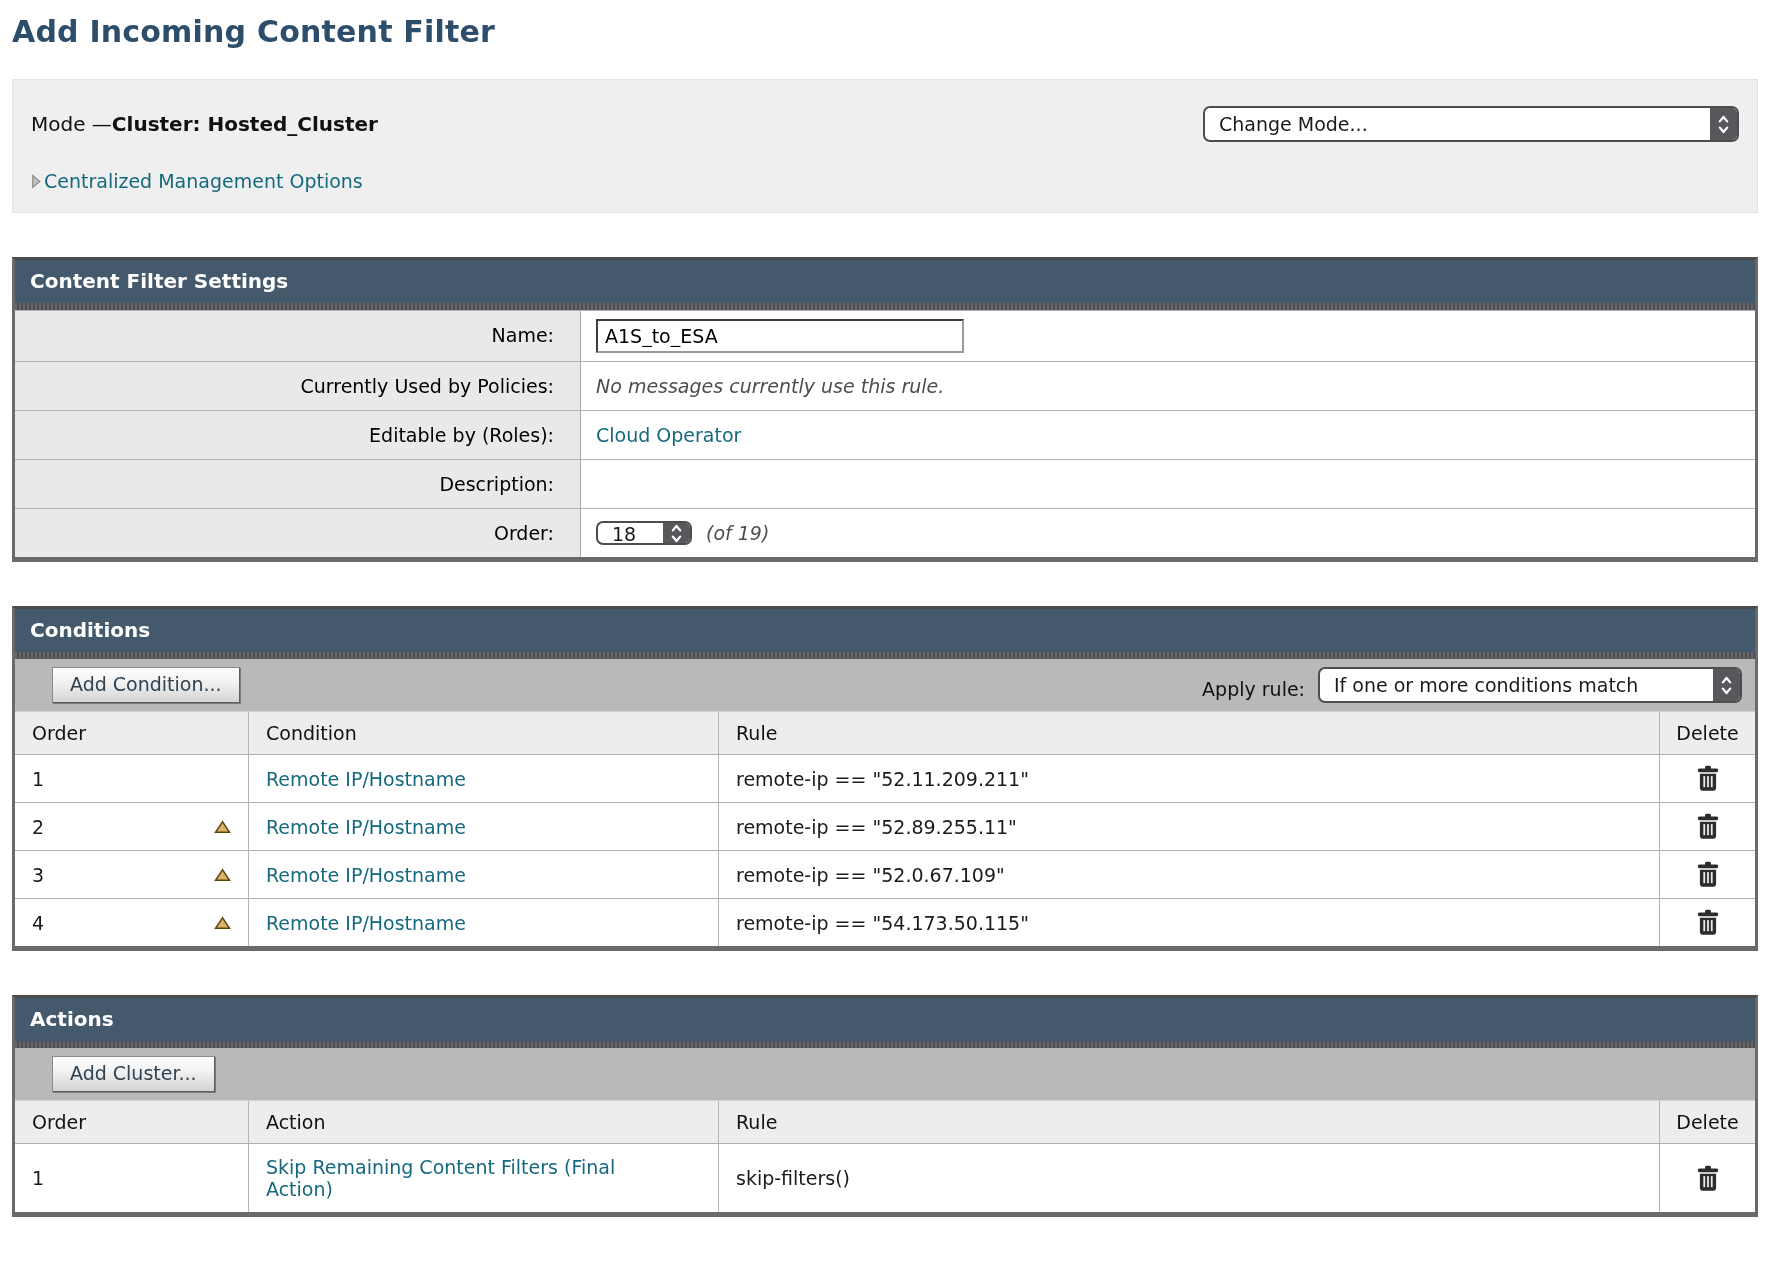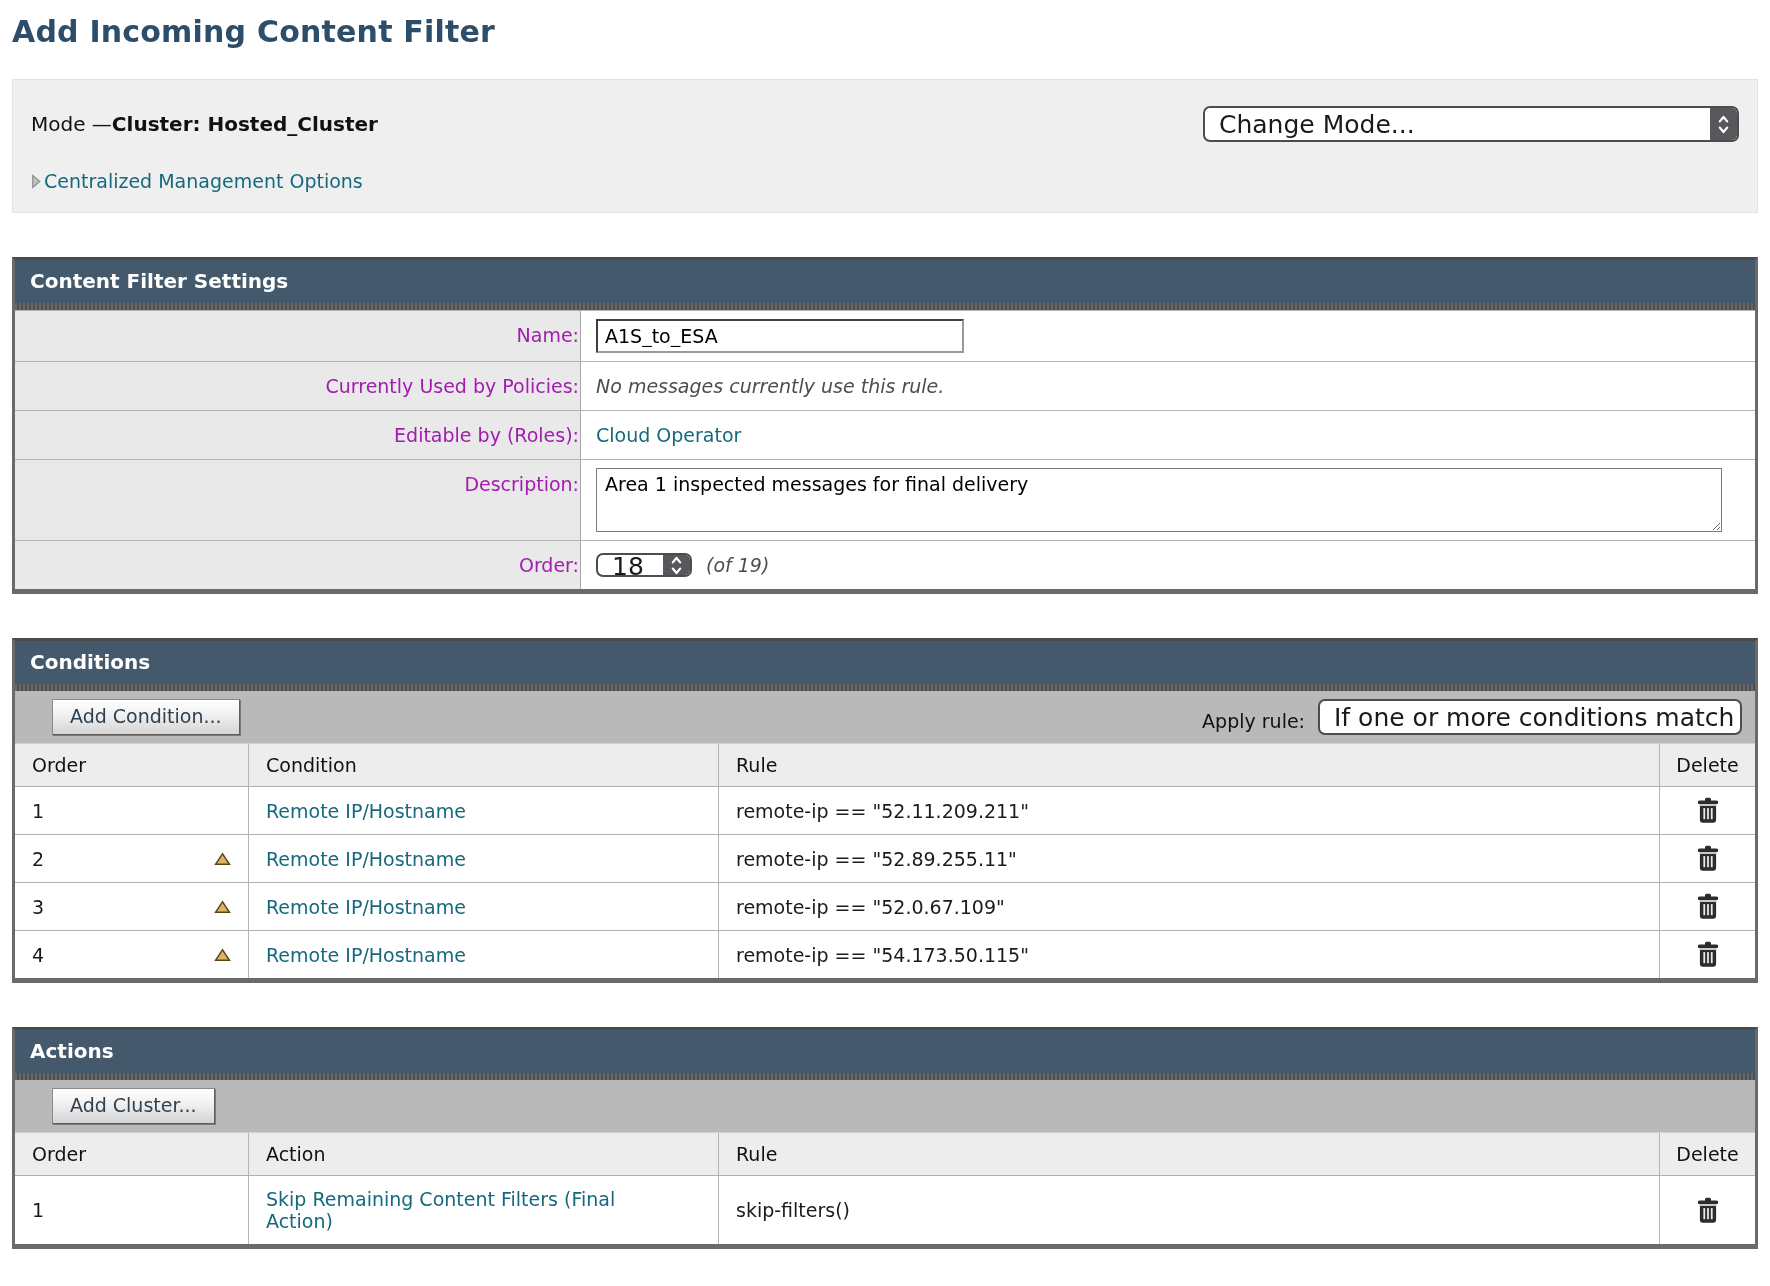--- a/index.html
+++ b/index.html
@@ -38,21 +38,21 @@
   .select {
     display: inline-flex;
     align-items: stretch;
     background: #ffffff;
     border: 2px solid #4d4d4d;
     border-radius: 7px;
     height: 36px;
     overflow: hidden;
     cursor: pointer;
   }
-  .select-text { display:flex; align-items:center; padding:11px 14px; flex:1; white-space:nowrap; font-size:25px; }
+  .select-text { display:flex; align-items:center; padding:11px 14px; flex:1; white-space:nowrap; font-size:19px; }
   .spinner {
     width: 27px;
     background: #57585c;
     display:flex; align-items:center; justify-content:center;
     flex: none;
   }
   .change-mode { width: 536px; }
   .apply-select { width: 424px; }
   .order-select { width: 96px; height: 24px; }
 
@@ -75,23 +75,23 @@
     background-color: #55565a;
     background-image: repeating-linear-gradient(90deg, rgba(255,255,255,0.10) 0 2px, rgba(0,0,0,0.08) 2px 4px);
   }
 
   
   .s-row { display: grid; grid-template-columns: 566px 1fr; border-top: 1px solid #b3b3b3; }
   .s-row:first-of-type { border-top: none; }
   .s-label {
     background: #e9e9e9;
     text-align: right;
-    padding: 13px 1px;
+    padding: 13px 26px;
     border-right: 1px solid #a8a8a8;
-    color: #a21caf;
+    color: #000000;
   }
   .s-value { background:#fff; padding: 8px 15px; display:flex; align-items:center; gap:14px; }
   .italic-note { font-style: italic; color: #4d4d4d; }
   .name-input {
     width: 368px; height: 34px;
     border: 2px solid;
     border-color: #3e3e3e #999 #999 #3e3e3e;
     font: inherit; padding: 0 7px; outline: none;
   }
   .desc-textarea {
@@ -191,23 +191,20 @@
 
     <div class="s-row">
       <div class="s-label">Editable by (Roles):</div>
       <div class="s-value">
         <a class="link">Cloud Operator</a>
       </div>
     </div>
 
     <div class="s-row">
       <div class="s-label">Description:</div>
-      <div class="s-value" style="align-items:flex-start;">
-        <textarea class="desc-textarea" style="">Area 1 inspected messages for final delivery</textarea>
-      </div>
     </div>
 
     <div class="s-row">
       <div class="s-label">Order:</div>
       <div class="s-value">
         <div class="select order-select">
           <span class="select-text">18</span>
           <span class="spinner">
             <svg width="13" height="23" viewBox="0 0 12 22">
                 <path d="M2.5 8 L6 3.8 L9.5 8" stroke="#fff" stroke-width="2.2" fill="none" stroke-linecap="round" stroke-linejoin="round"></path>

